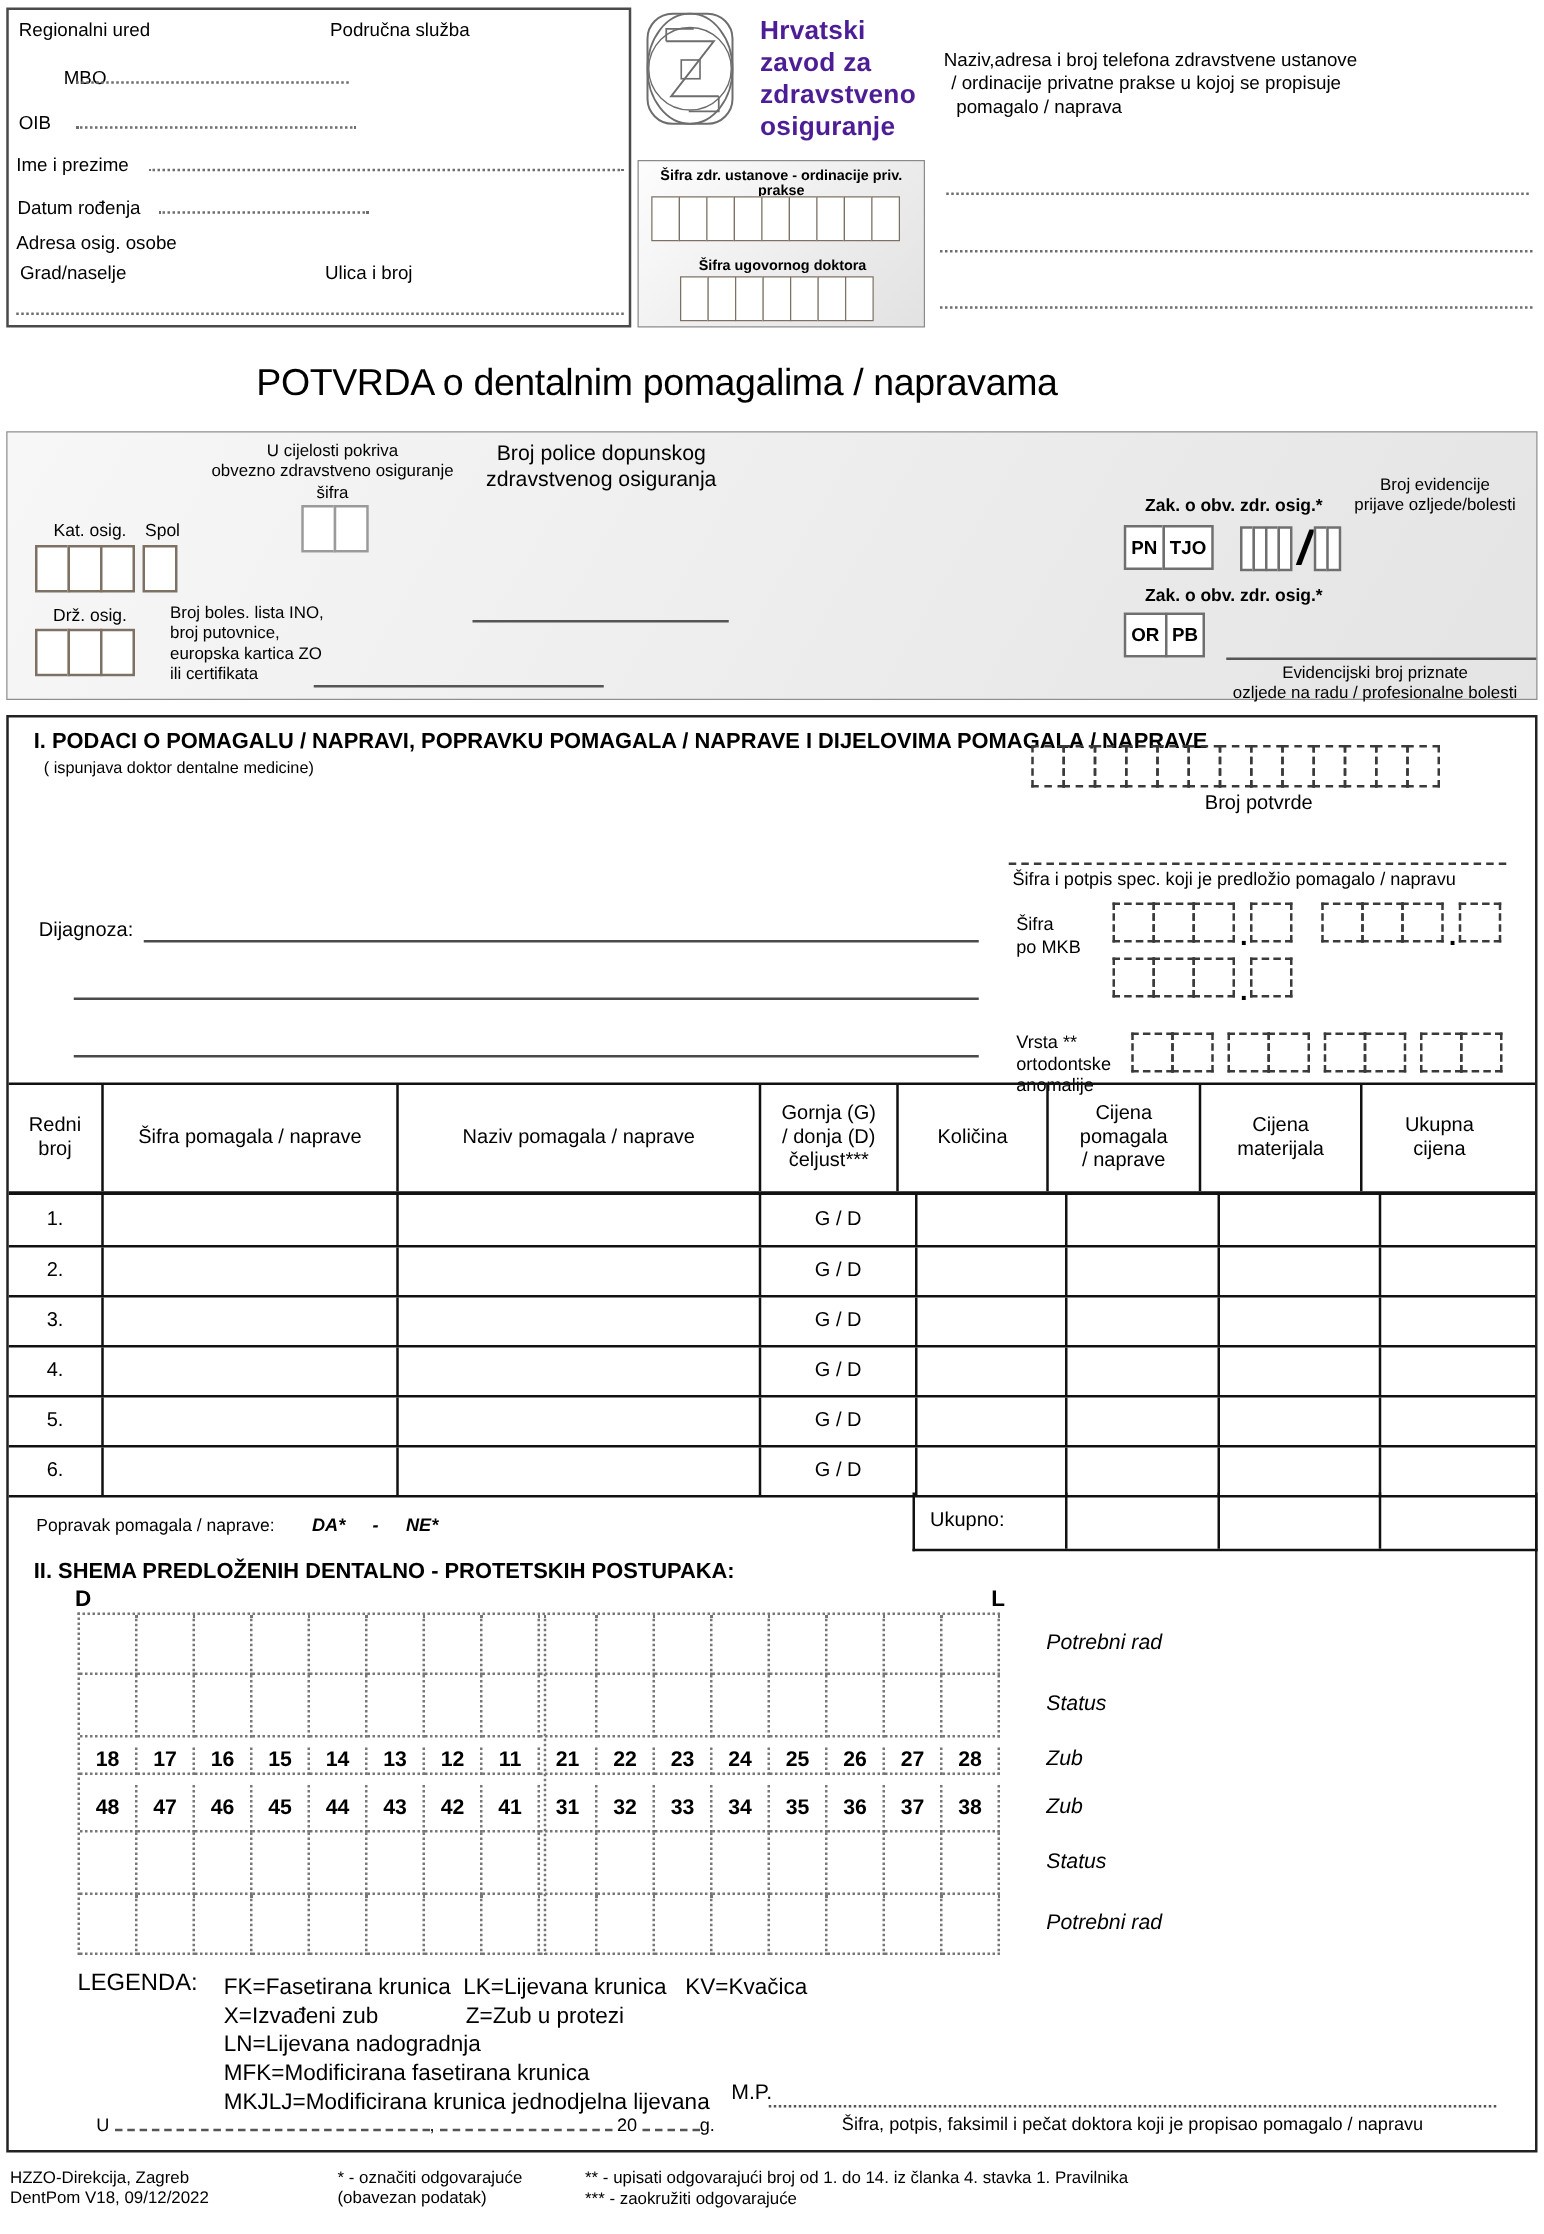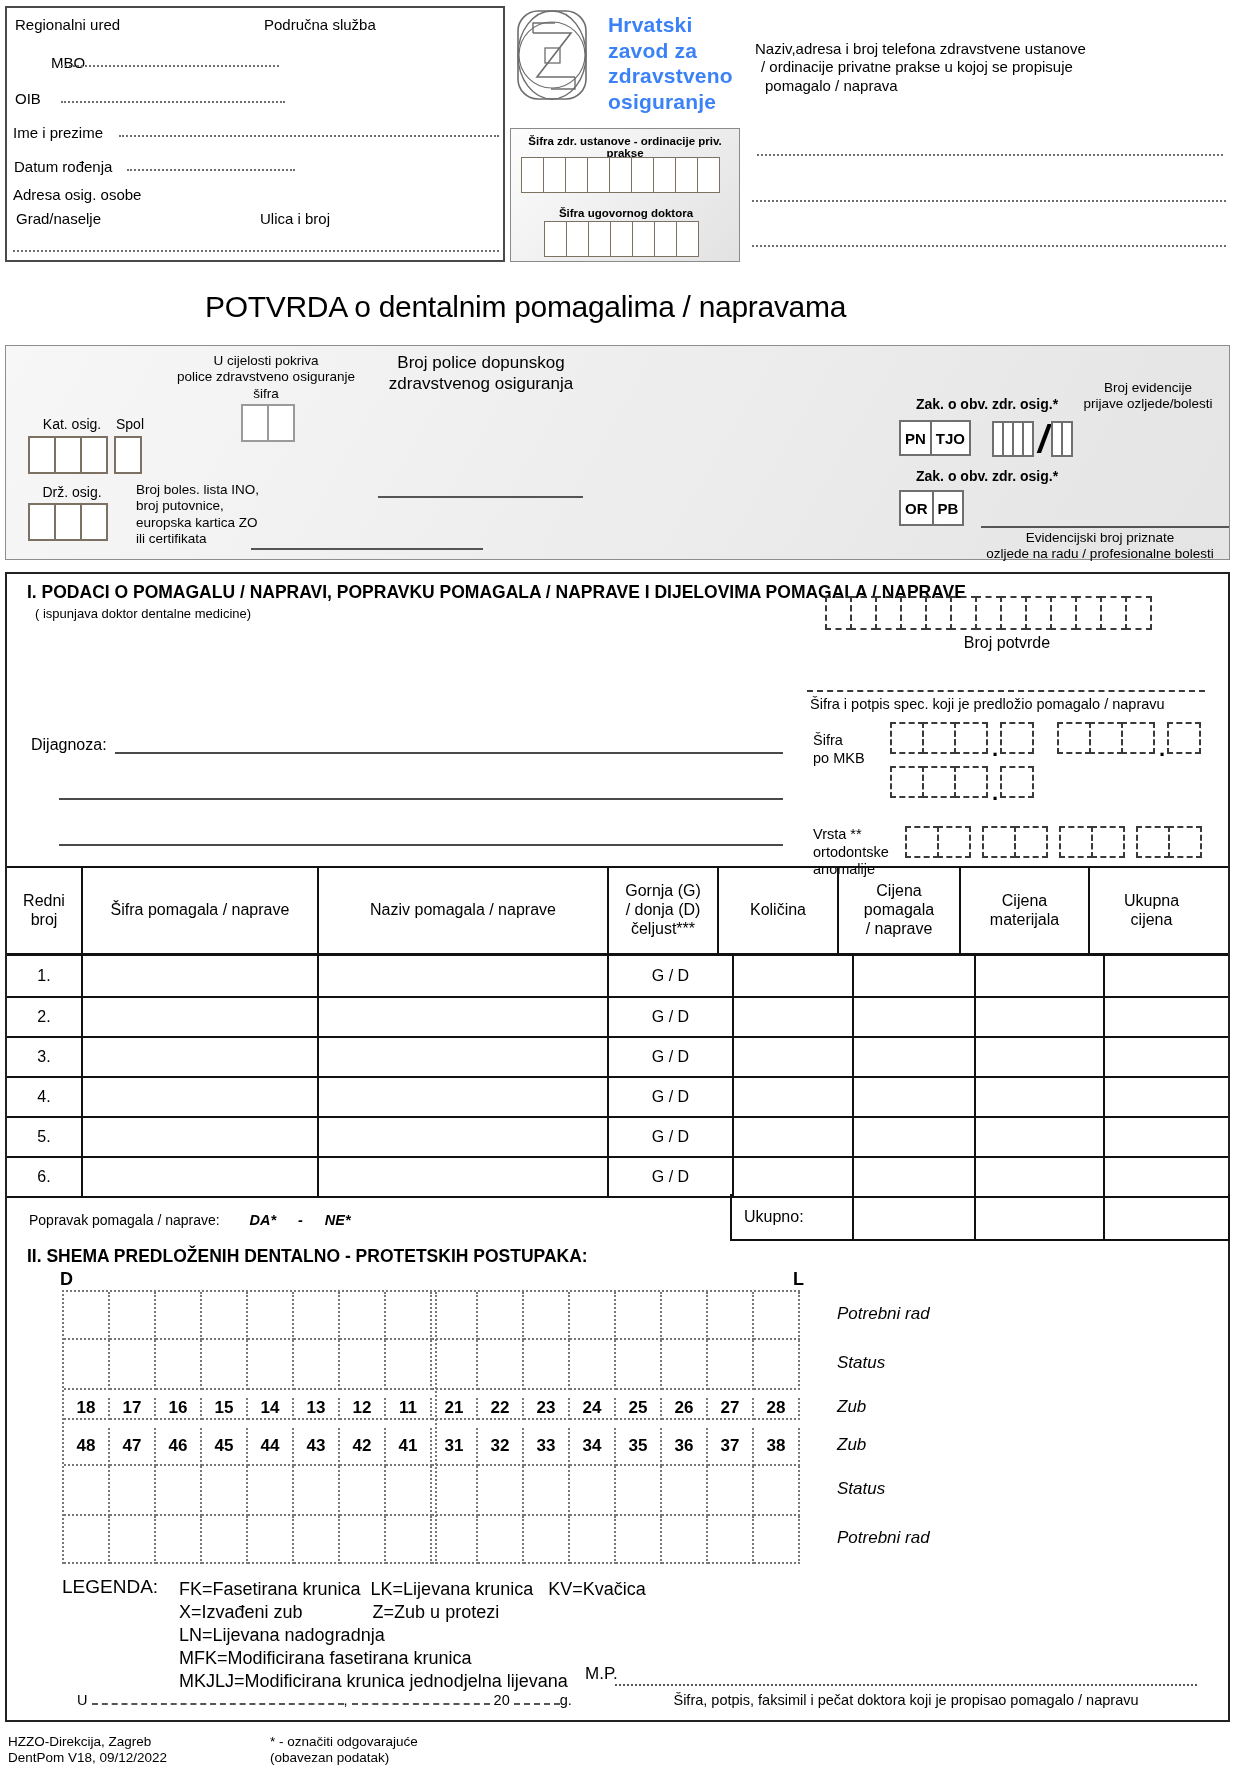--- a/index.html
+++ b/index.html
@@ -9,21 +9,21 @@
   .abs { position:absolute; }
   .ctr { text-align:center; }
   .ln { line-height:1.22; }
 
   
   .box-left { left:5px; top:6px; width:500px; height:256px; border:2px solid #4a4a4a; font-size:15px; }
   .leader { display:inline-block; height:13px; border-bottom:2px dotted #6e6e6e; vertical-align:baseline; }
   .dotline { border-top:2px dotted #6e6e6e; height:0; }
 
   
-  .wordmark { left:608px; top:12px; font-size:21px; font-weight:bold; color:#3b82f6; line-height:1.1; letter-spacing:0.2px; }
+  .wordmark { left:608px; top:12px; font-size:21px; font-weight:bold; color:#4c1d95; line-height:1.1; letter-spacing:0.2px; }
   .right-note { left:755px; top:40px; width:475px; font-size:15px; }
   .right-note .ln:nth-child(2){ padding-left:6px; }
   .right-note .ln:nth-child(3){ padding-left:10px; }
 
   
   .mid-box { left:510px; top:128px; width:230px; height:134px; border:1px solid #8a8a8a; background:linear-gradient(135deg,#fdfdfd 0%,#ececec 60%,#e2e2e2 100%); }
   .mid-box .lbl { font-size:11.5px; font-weight:bold; text-align:center; margin-top:6px; }
   .cellrow { display:flex; }
   .cellrow .c { width:23px; height:36px; border:1px solid #7d7164; background:#fff; margin-left:-1px; }
   .cellrow.big .c { width:28px; height:38px; border:2px solid #7d7164; margin-left:-2px; }
@@ -166,21 +166,21 @@
         <div class="c"></div>
         <div class="c"></div>
         <div class="c"></div>
       </div>
     <div class="abs flbl ctr" style="left:94px;top:70px;width:60px;">Spol</div>
     <div class="cellrow big abs" style="left:110px;top:90px;">
         <div class="c"></div>
       </div>
     <div class="abs ctr" style="left:150px;top:7px;width:220px;font-size:13.5px;">
         <div class="ln">U cijelosti pokriva</div>
-        <div class="ln">police zdravstveno osiguranje</div>
+        <div class="ln">obvezno zdravstveno osiguranje</div>
         <div class="ln">šifra</div>
       </div>
     <div class="cellrow big gray abs" style="left:237px;top:58px;">
         <div class="c"></div>
         <div class="c"></div>
       </div>
     <div class="abs ctr" style="left:370px;top:7px;width:210px;font-size:17px;">
         <div class="ln">Broj police dopunskog</div>
         <div class="ln">zdravstvenog osiguranja</div>
       </div>
@@ -572,14 +572,18 @@
   </div>
 
   <div class="abs foot" style="left:8px;top:1734px;">
       <div class="ln">HZZO-Direkcija, Zagreb</div>
       <div class="ln">DentPom V18, 09/12/2022</div>
     </div>
   <div class="abs foot" style="left:270px;top:1734px;">
       <div class="ln">* - označiti odgovarajuće</div>
       <div class="ln">(obavezan podatak)</div>
     </div>
+  <div class="abs foot" style="left:468px;top:1734px;">
+    <div>** - upisati odgovarajući broj od 1. do 14. iz članka 4. stavka 1. Pravilnika</div>
+    <div>*** - zaokružiti odgovarajuće</div>
+  </div>
 
 </div>
 
 </body></html>

